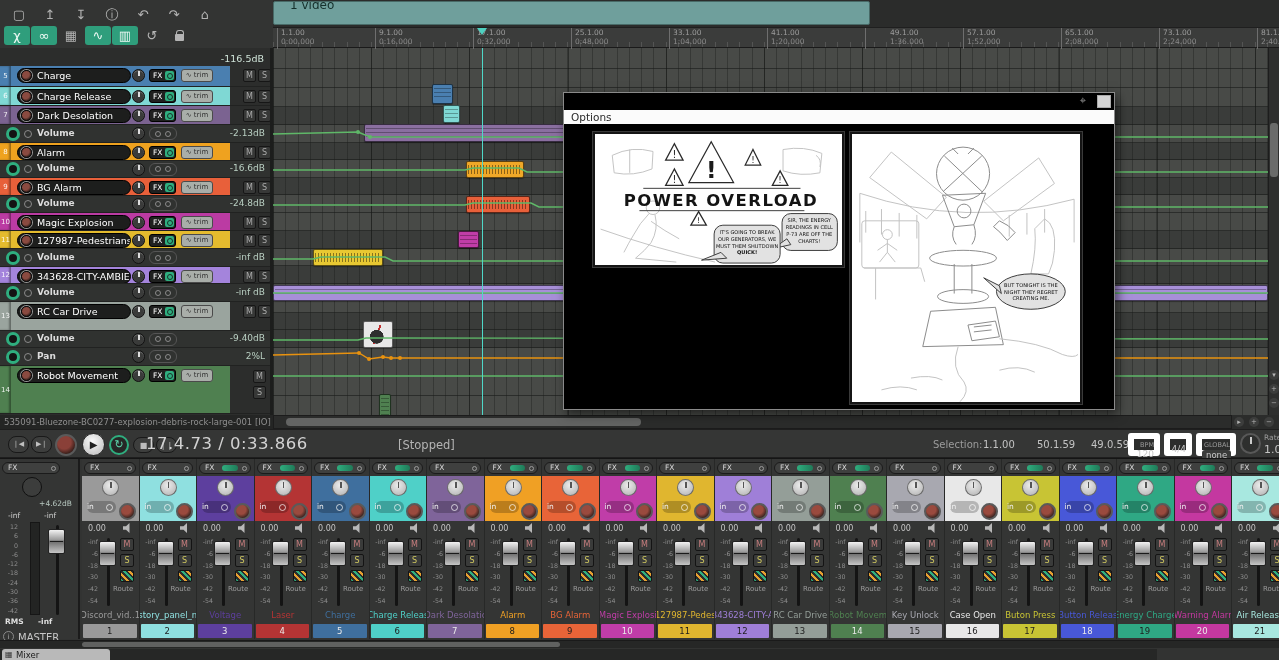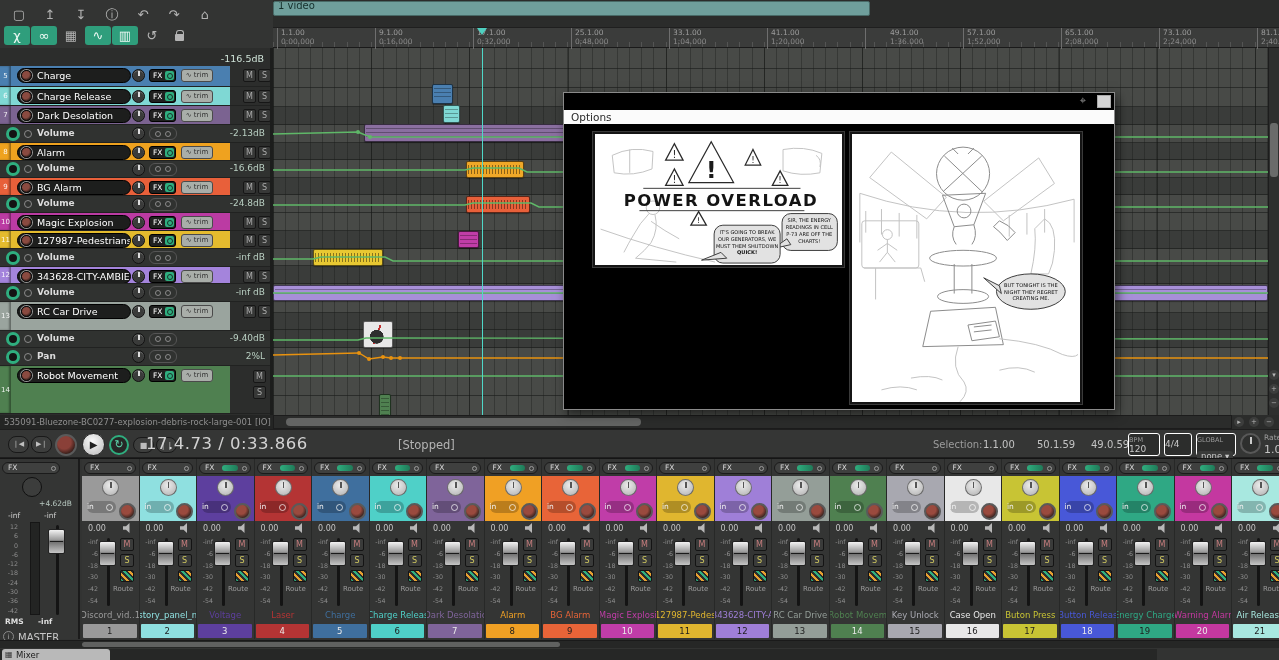--- a/index.html
+++ b/index.html
@@ -6,21 +6,21 @@
 html,body{width:1279px;height:660px;overflow:hidden}
 body{background:#333433;font-family:"DejaVu Sans","Liberation Sans",sans-serif;position:relative;color:#ccc}
 
 #toolbar{position:absolute;left:0;top:0;width:270px;height:48px;background:#333433;z-index:5}
 .tbtn{position:absolute;width:26px;height:19px;display:flex;align-items:center;justify-content:center;color:#b4b4b4;font-size:13px;border-radius:3px;cursor:default}
 .tbtn.active{background:#2f9e7c;color:#eefaf5}
 .lockicon{width:9px;height:7px;background:#b4b4b4;border-radius:1px;position:relative;margin-top:4px}
 .lockicon:before{content:"";position:absolute;left:1px;top:-4px;width:6px;height:5px;border:1.5px solid #b4b4b4;border-bottom:none;border-radius:3px 3px 0 0}
 
 #timeline-head{position:absolute;left:273px;top:0;width:1006px;height:48px;background:#2b2c2b;z-index:4}
-#region-bar{position:absolute;left:0;top:1px;height:15px;background:#6f9f9c;border-radius:2px;border:1px solid #486a67;color:#15302c;font-size:10px;line-height:7px;padding-left:4px;overflow:hidden}
+#region-bar{position:absolute;left:0;top:1px;height:24px;background:#6f9f9c;border-radius:2px;border:1px solid #486a67;color:#15302c;font-size:12px;line-height:7px;padding-left:16px;overflow:hidden}
 #ruler{position:absolute;left:0;top:27px;width:1006px;height:21px;background:#3b3c3b;border-top:1px solid #1f1f1f;border-bottom:1px solid #1a1a1a;
 background-image:repeating-linear-gradient(to right,rgba(130,130,130,.35) 0 1px,transparent 1px 12.27px);background-size:100% 5px;background-position:0 100%;background-repeat:no-repeat}
 .rtick{position:absolute;top:0;height:21px;border-left:1px solid #6e6e6e;padding-left:3px;font-size:7.5px;color:#9c9c9c;line-height:9px;white-space:nowrap}
 #edit-cursor-marker{position:absolute;top:0;width:0;height:0;border-left:5px solid transparent;border-right:5px solid transparent;border-top:7px solid #4fd0c0;margin-left:-5px}
 
 #tcp{position:absolute;left:0;top:48px;width:273px;height:367px;background:#2c2d2c;border-right:3px solid #1c1d1c;z-index:5;overflow:hidden}
 #peak-readout{position:absolute;top:5px;right:6px;color:#cfe3d8;font-size:9.5px}
 #tcp-rows{position:absolute;top:18px;left:0;width:100%}
 .trow{position:relative;border-bottom:1px solid #212221;background:#2c2d2c;overflow:hidden}
 .numstrip{position:absolute;left:0;top:0;bottom:0;width:11px;background:var(--c);box-shadow:inset -2px 0 2px rgba(0,0,0,.35);color:rgba(255,255,255,.9);font-size:7px;display:flex;align-items:center;justify-content:center}
@@ -68,21 +68,21 @@
 .skipb{position:absolute;top:6px;width:21px;height:17px;background:#3d3e3d;border:1px solid #191919;border-radius:8px;color:#c0c0c0;font-size:7px;text-align:center;line-height:15px}
 .circb{position:absolute;border-radius:50%}
 #rec-btn{left:55px;top:3.5px;width:22px;height:22px;background:radial-gradient(circle at 40% 35%,#8a4038 0 42%,#2e1a16 78%);border:2px solid #5a5a5a}
 #play-btn{left:82px;top:3px;width:23px;height:23px;background:radial-gradient(circle at 45% 35%,#fbfbfb,#b8b8b8);border:1px solid #2a2a2a;color:#222;font-size:10px;text-align:center;line-height:22px}
 #loop-btn{left:109px;top:4.5px;width:20px;height:20px;background:#262726;border:2px solid #2fae7f;color:#5fd8ae;font-size:11px;text-align:center;line-height:16px}
 .stopb{position:absolute;top:6.5px;width:21px;height:16px;background:#3d3e3d;border:1px solid #191919;border-radius:8px;color:#bdbdbd;font-size:8px;text-align:center;line-height:15px}
 #ttime{position:absolute;left:146px;top:4px;font-size:16.5px;color:#d2d2d2;letter-spacing:.5px}
 #tstatus{position:absolute;left:398px;top:8px;font-size:11.5px;color:#b4b4b4}
 .tlabel{position:absolute;top:9px;font-size:10px;color:#9c9c9c}
 .tval{position:absolute;top:9px;font-size:10px;color:#c4c4c4}
-.tbox{position:absolute;top:2.5px;height:23px;background:#2c2d2c;border:1px solid #ffffff;border-radius:3px;text-align:left;color:#c8c8c8}
+.tbox{position:absolute;top:2.5px;height:23px;background:#2c2d2c;border:6px solid #ffffff;border-radius:3px;text-align:right;color:#c8c8c8}
 #global-box b{display:block;font-size:6.5px;color:#9a9a9a;font-weight:normal;margin-top:2px}
 #global-box i{display:inline-block;font-style:normal;font-size:8.5px;background:#3a3b3a;border-radius:3px;padding:0 4px;margin-top:1px}
 #rate-knob{position:absolute;left:1240px;top:3px;width:21px;height:21px;border-radius:50%;background:#2e2f2e;border:2px solid #585858}
 #rate-knob:after{content:"";position:absolute;left:7.5px;top:2px;width:2px;height:7px;background:#ccc}
 
 #mixer{position:absolute;left:0;top:458px;width:1279px;height:202px;background:#323332;border-top:1px solid #151515;overflow:hidden;z-index:5}
 #master{position:absolute;left:0;top:0;width:80px;height:180px;background:#343534;border-right:2px solid #1b1b1b;font-size:7px}
 .strip{position:absolute;top:0;width:57.5px;height:180px;background:#343534;border-right:1px solid #272827}
 .sfx{position:absolute;left:2px;top:3px;right:3px;height:12px;background:#3f403f;border:1px solid #1b1b1b;border-radius:6px;font-size:7.5px;color:#d8d8d8;line-height:10px;padding-left:5px}
 .sfx u{position:absolute;left:22px;right:12px;top:2px;bottom:2px;background:linear-gradient(90deg,#2fae7f,#1f7a58);border-radius:3px;text-decoration:none}

